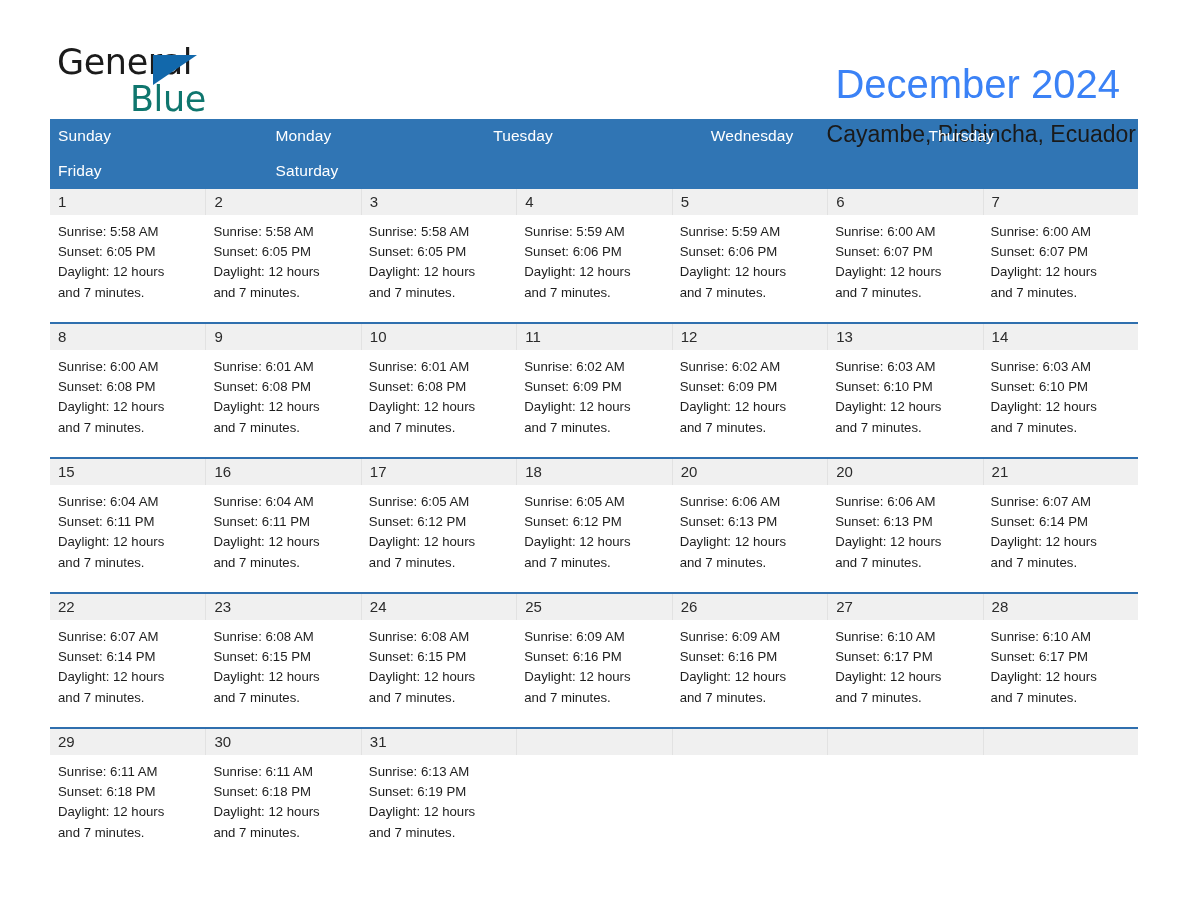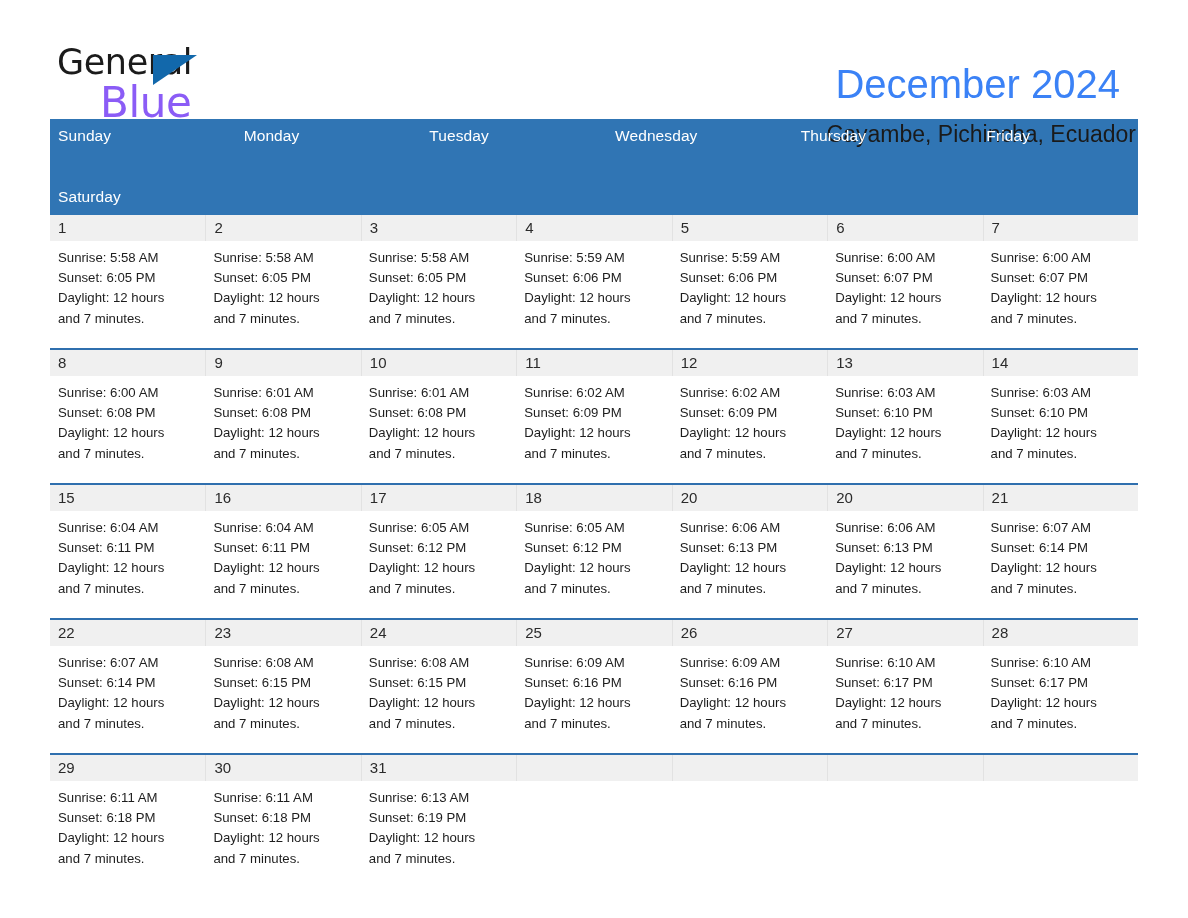--- a/index.html
+++ b/index.html
@@ -54,24 +54,24 @@
     left: 96px;
     top: 10px;
     width: 0;
     height: 0;
     border-left: 44px solid #1268ab;
     border-bottom: 30px solid transparent;
   }
   .brand-bottom {
     display: block;
     margin-top: 2px;
-    margin-left: 43px;
-    font-size: 42px;
+    margin-left: 73px;
+    font-size: 35px;
     letter-spacing: -0.4px;
-    color: #8b5cf6;
+    color: #0f766e;
     font-family: "DejaVu Sans", sans-serif;
     font-weight: 400;
   }
 
   .titles {
     text-align: right;
     padding-top: 2px;
   }
   .cal-title {
     font-size: 40px;
@@ -90,23 +90,22 @@
   }
 
   
   .calendar {
     margin: 9px 50px 0 50px;
     width: 1088px;
   }
 
   .weekdays {
     display: grid;
-    grid-template-columns: repeat(6, 1fr);
+    grid-template-columns: repeat(5, 1fr);
     background: #3075b4;
-    gap: 26px;
   }
   .weekday {
     color: #ffffff;
     font-size: 15.5px;
     padding: 8px 0 9px 8px;
     letter-spacing: 0.1px;
   }
 
   .week {
     display: grid;

